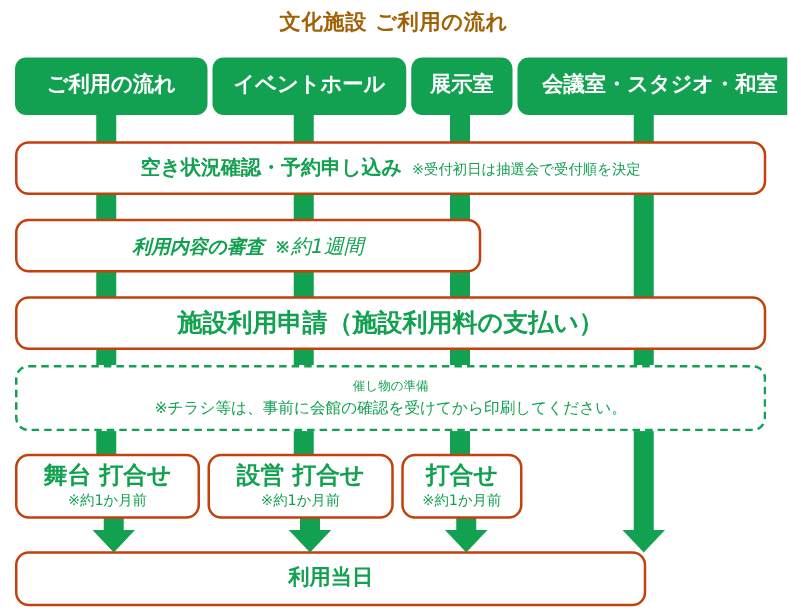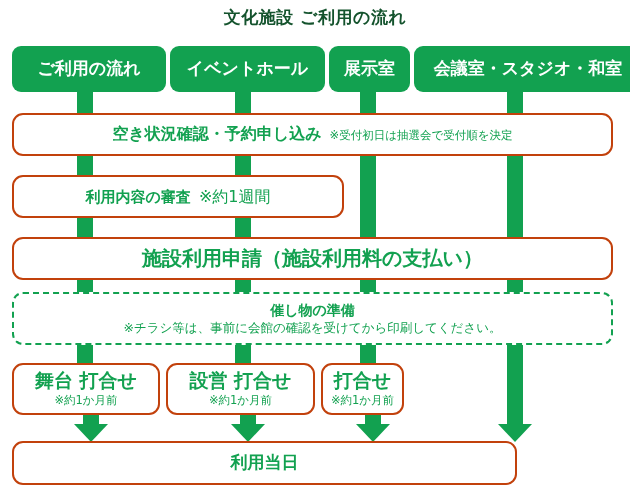--- a/index.html
+++ b/index.html
@@ -20,21 +20,21 @@
 
   
   .chart-title {
     position: absolute;
     left: 0;
     top: 6px;
     width: 630px;
     text-align: center;
     font-size: 17px;
     font-weight: bold;
-    color: #14532d;
+    color: #a16207;
     letter-spacing: 0.5px;
     white-space: nowrap;
   }
 
   
   .connector {
     position: absolute;
     background: #12a150;
     z-index: 1;
   }
@@ -102,21 +102,21 @@
     white-space: nowrap;
   }
   .inline-row .node-label { font-size: 16px; }
   .inline-row .node-note { font-size: 11.5px; color: #12a150; }
 
   .row-review .node-label { font-size: 15px; }
   .row-review .node-note { font-size: 16px; }
 
   .row-apply .node-label { font-size: 20px; }
 
-  .prep-title { font-size: 14px; font-weight: bold; }
+  .prep-title { font-size: 10px; font-weight: normal; }
   .prep-note  { font-size: 12.5px; font-weight: normal; margin-top: 2px; }
 
   .meeting-node .node-label { font-size: 19px; }
   .meeting-node .node-note  { font-size: 11.5px; margin-top: 2px; }
 
   .final-node .node-label { font-size: 17px; }
 </style>
 </head>
 <body>
 
@@ -169,21 +169,21 @@
     <span class="node-label">会議室・スタジオ・和室</span>
   </div>
 
   <div class="node outline" style="left:12px; top:113px; width:601px; height:43px;">
     <div class="inline-row">
       <span class="node-label">空き状況確認・予約申し込み</span>
       <span class="node-note">※受付初日は抽選会で受付順を決定</span>
     </div>
   </div>
 
-  <div class="node outline row-review" style="left:12px; top:175px; width:332px; height:43px;">
+  <div class="node outline row-review" style="left:12px; top:175px; width:373px; height:43px;font-style:italic;">
     <div class="inline-row">
       <span class="node-label">利用内容の審査</span>
       <span class="node-note">※約1週間</span>
     </div>
   </div>
 
   <div class="node outline row-apply" style="left:12px; top:237px; width:601px; height:43px;">
     <span class="node-label">施設利用申請（施設利用料の支払い）</span>
   </div>
 
@@ -195,21 +195,21 @@
   <div class="node outline meeting-node" style="left:12px; top:363px; width:148px; height:52px;">
     <span class="node-label">舞台 打合せ</span>
     <span class="node-note">※約1か月前</span>
   </div>
 
   <div class="node outline meeting-node" style="left:166px; top:363px; width:149px; height:52px;">
     <span class="node-label">設営 打合せ</span>
     <span class="node-note">※約1か月前</span>
   </div>
 
-  <div class="node outline meeting-node" style="left:321px; top:363px; width:83px; height:52px;">
+  <div class="node outline meeting-node" style="left:321px; top:363px; width:97px; height:52px;">
     <span class="node-label">打合せ</span>
     <span class="node-note">※約1か月前</span>
   </div>
 
   <div class="node outline final-node" style="left:12px; top:441px; width:505px; height:44px;">
     <span class="node-label">利用当日</span>
   </div>
 
 </div>
 

